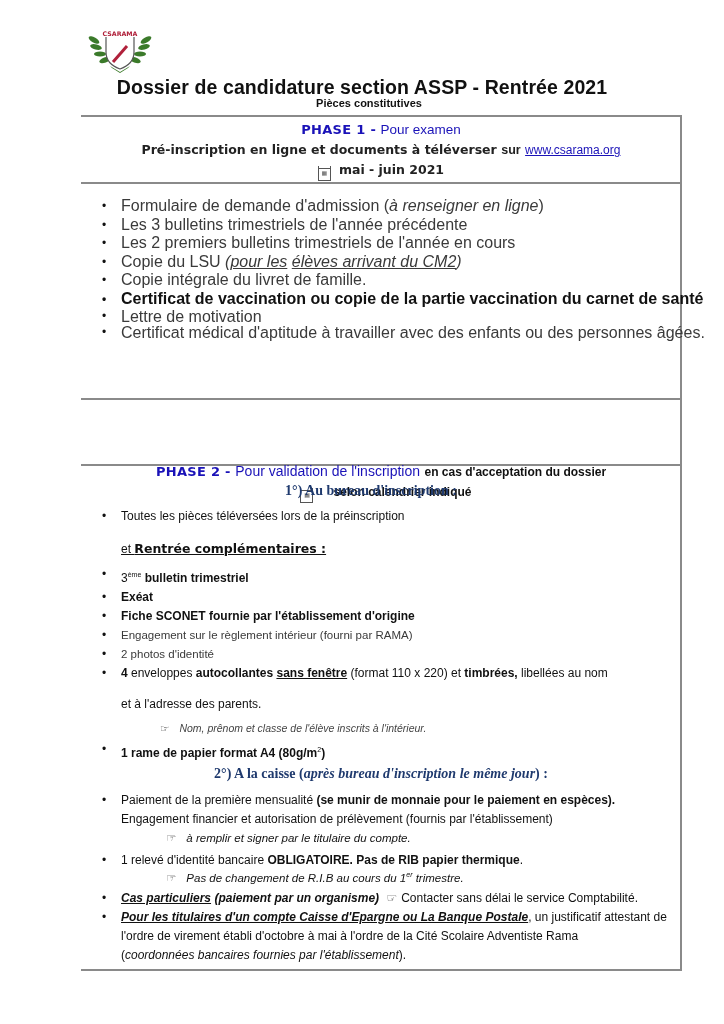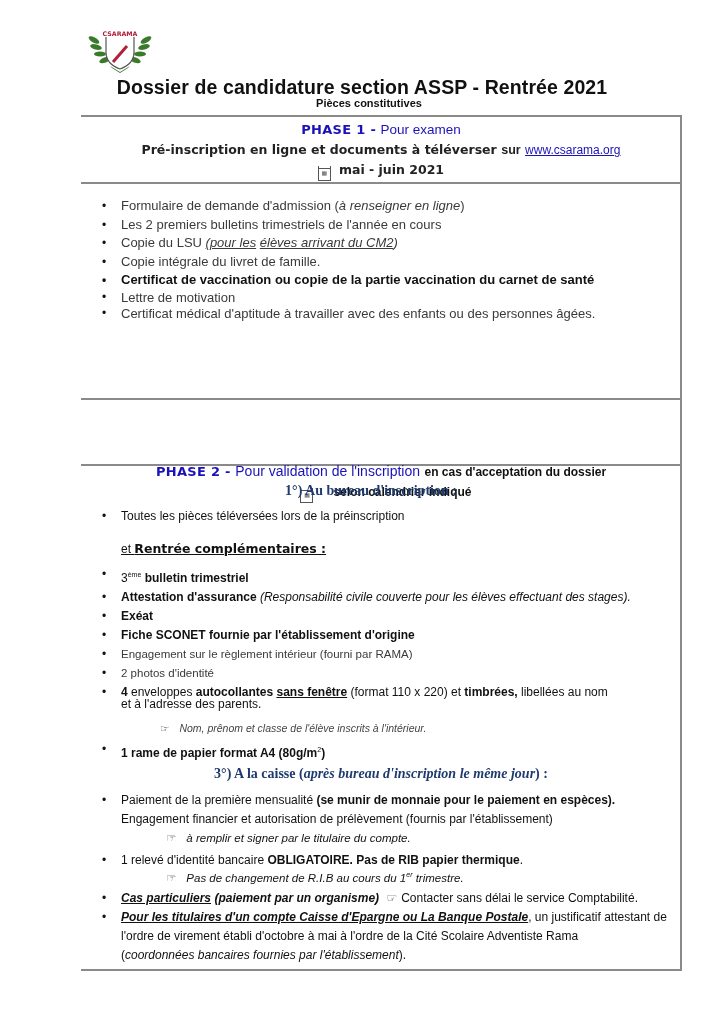--- a/index.html
+++ b/index.html
@@ -10,21 +10,21 @@
   .hline { position:absolute; left:81px; width:601px; height:2px; background:#8a8a8a; }
   .vline { position:absolute; left:680px; width:2px; background:#8a8a8a; }
   .center { position:absolute; left:81px; width:600px; text-align:center; }
   .phase-tag { font-family:"DejaVu Sans", sans-serif; font-weight:900; color:#1a12b8; font-size:13px; letter-spacing:0.3px; }
   .phase-blue { color:#1a12b8; font-size:13.5px; }
   .sub1 { font-family:"DejaVu Sans", sans-serif; font-size:12.5px; font-weight:bold; color:#222; }
   .link { color:#1a12b8; text-decoration:underline; font-size:12px; }
   .cal { display:inline-block; width:11px; height:11px; border:1px solid #555; vertical-align:-1px; margin-right:8px; position:relative; font-size:6px; line-height:9px; text-align:center; color:#555; }
   .cal:before { content:""; position:absolute; left:-1px; right:-1px; top:-3px; height:2px; border-left:1px solid #555; border-right:1px solid #555; }
   .list { position:absolute; left:100px; margin:0; padding:0; list-style:none; }
-  .list li { position:relative; padding-left:21px; font-size:13px; line-height:18.6px; color:#3a3a3a; white-space:nowrap; }
+  .list li { position:relative; padding-left:21px; font-size:16px; line-height:18.6px; color:#3a3a3a; white-space:nowrap; }
   .list li:before { content:"•"; position:absolute; left:2px; top:0; color:#111; font-size:12px; }
   .list li.b { font-weight:bold; color:#111; }
   .list2 li { font-size:12px; color:#111; line-height:19px; }
   .list2 li.light { color:#3a3a3a; font-size:11.5px; }
   .serif-head { font-family:"Liberation Serif", serif; font-weight:bold; color:#1f3a6e; font-size:14px; }
   .note { position:absolute; font-size:10.5px; font-style:italic; color:#444; white-space:nowrap; }
   .hand { font-style:normal; margin-right:10px; color:#333; }
   u { text-decoration:underline; }
   .sup { font-size:7px; vertical-align:5px; }
   .plain { position:absolute; font-size:12px; color:#111; white-space:nowrap; }
@@ -71,20 +71,21 @@
     <span class="sub1" style="font-family:'Liberation Sans',sans-serif;">sur</span>
     <span class="link">www.csarama.org</span>
   </div>
   <div style="line-height:18px;">
     <span class="cal">▦</span><span class="sub1">mai - juin 2021</span>
   </div>
 </div>
 
 <ul class="list" style="top:197px;">
   <li><span>Formulaire de demande d'admission (</span><i>à renseigner en ligne</i><span>)</span></li>
+  <li><span>Les 3 bulletins trimestriels de l'année précédente</span></li>
   <li><span>Les 2 premiers bulletins trimestriels  de l'année en cours</span></li>
   <li><span>Copie du LSU </span><i><u>(pour les</u> <u>élèves arrivant du CM2</u><span>)</span></i></li>
   <li><span>Copie intégrale du livret de famille.</span></li>
   <li class="b"><span>Certificat de vaccination ou copie de la partie vaccination du carnet de santé</span></li>
   <li style="line-height:15px;"><span>Lettre de motivation</span></li>
   <li style="line-height:17px;"><span>Certificat  médical d'aptitude à travailler avec des enfants  ou des personnes âgées.</span></li>
 </ul>
 
 <div class="center" style="top:418px;margin-top:44px;">
   <div style="line-height:18px;">
@@ -102,39 +103,38 @@
 <ul class="list list2" style="top:507px;">
   <li><span>Toutes les pièces téléversées lors de la préinscription</span></li>
 </ul>
 
 <div class="plain" style="top:541px; left:121px;">
   <u><span>et</span>  <span class="piece">Rentrée complémentaires :</span></u>
 </div>
 
 <ul class="list list2" style="top:565px;">
   <li><span>3</span><span class="sup">ème</span><b> bulletin trimestriel</b></li>
-  <li><b>Attestation d'assurance </b><i>(Responsabilité civile couverte pour les élèves effectuant des stages).</i></li>
   <li><b>Exéat</b></li>
   <li><b>Fiche SCONET fournie par l'établissement d'origine</b></li>
   <li class="light"><span>Engagement sur le règlement intérieur (fourni par RAMA)</span></li>
   <li class="light"><span>2 photos d'identité</span></li>
   <li><b>4</b><span> enveloppes </span><b>autocollantes</b> <b><u>sans fenêtre</u></b><span> (format 110 x 220) et </span><b>timbrées,</b><span> libellées au nom</span></li>
 </ul>
 <div class="plain" style="top:697px; left:121px;">et à l'adresse des parents.</div>
 
 <div class="note" style="top:722px; left:160px;">
   <span class="hand">☞</span><span>Nom, prênom et classe de l'élève inscrits à l'intérieur.</span>
 </div>
 
 <ul class="list list2" style="top:740px;">
   <li><b>1 rame de papier format A4 (80g/m</b><span class="sup">2</span><b>)</b></li>
 </ul>
 
 <div class="center serif-head" style="top:766px; left:81px;">
-  <span>3°)  A la caisse (</span><i>après bureau d'inscription le même jour</i><span>) :</span>
+  <span>2°)  A la caisse (</span><i>après bureau d'inscription le même jour</i><span>) :</span>
 </div>
 
 <ul class="list list2" style="top:791px;">
   <li><span>Paiement de la première mensualité </span><b>(se munir de monnaie pour le paiement en espèces).</b></li>
 </ul>
 <div class="plain" style="top:812px; left:121px;">Engagement financier et autorisation de prélèvement (fournis par l'établissement)</div>
 <div class="note" style="top:831px; left:166px; font-size:11.5px; color:#111;">
   <span class="hand">☞</span><span>à remplir et signer par le titulaire du compte.</span>
 </div>
 

